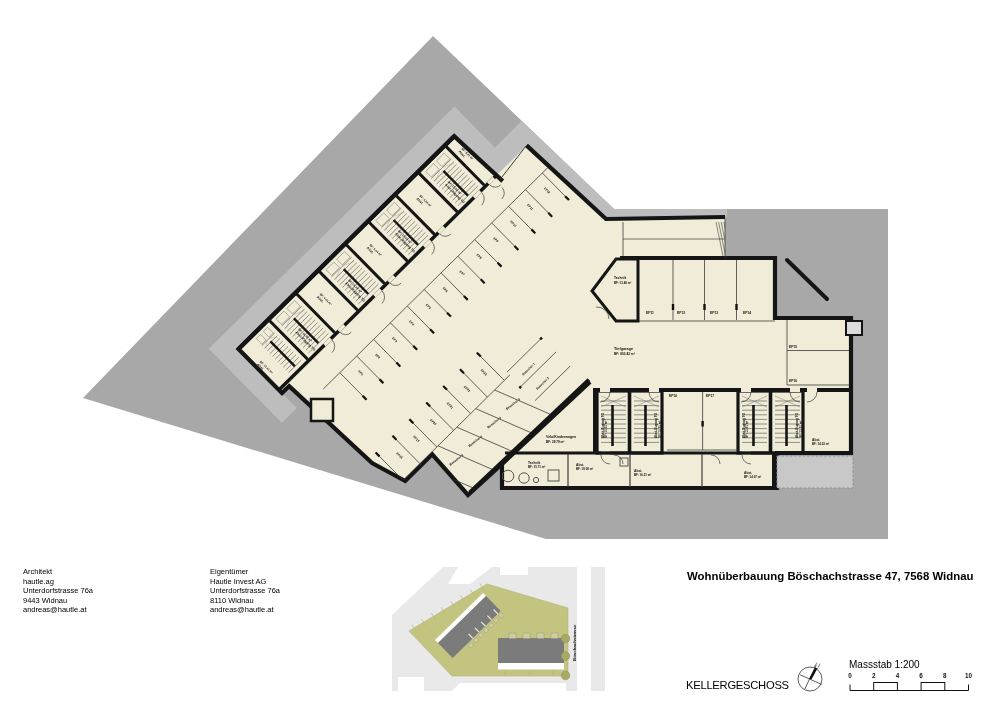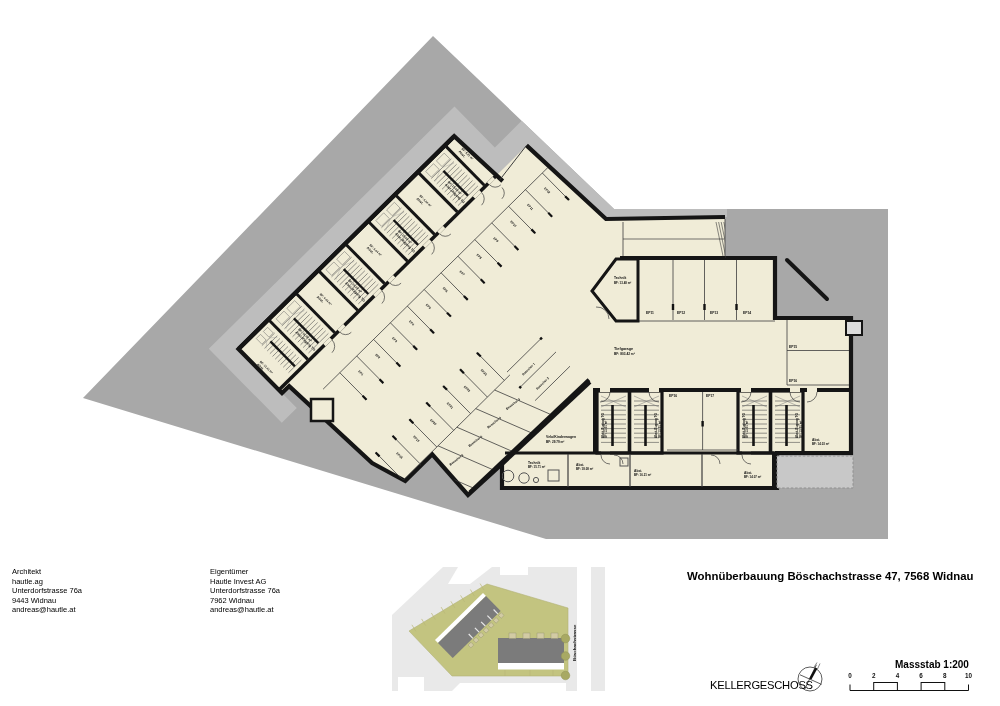--- a/index.html
+++ b/index.html
@@ -1,19 +1,19 @@
 <!DOCTYPE html>
 <html><head><meta charset="utf-8">
 <style>
 html,body{margin:0;padding:0;background:#ffffff;width:1000px;height:706px;overflow:hidden;}
 body{font-family:"Liberation Sans", sans-serif;}
 .txt{position:absolute;font-size:7.5px;line-height:9.6px;color:#000;white-space:pre;}
 .title{position:absolute;left:687px;top:570px;font-size:11.4px;font-weight:bold;color:#000;}
-.kg{position:absolute;left:686px;top:679px;font-size:11.2px;color:#000;letter-spacing:-0.25px;margin-left:24px;}
-.ms{position:absolute;left:849px;top:659px;font-size:10px;font-weight:bold;color:#000;margin-left:46px;}
+.kg{position:absolute;left:686px;top:679px;font-size:11.2px;color:#000;letter-spacing:-0.25px;}
+.ms{position:absolute;left:849px;top:659px;font-size:10px;font-weight:normal;color:#000;}
 </style></head>
 <body>
 <svg width="1000" height="706" viewBox="0 0 1000 706" style="position:absolute;left:0;top:0">
 <defs>
       <clipPath id="site">
         <polygon points="433.0,36.0 614.0,209.0 888.0,209.0 888.0,539.0 546.0,539.0 83.0,398.0"></polygon>
       </clipPath>
 <clipPath id="foot">
         <polygon points="238.5,349.0 454.2,136.2 496.8,175.1 526.5,145.4 606.0,219.0 725.0,219.0 725.0,258.0 775.0,258.0 775.0,318.0 851.0,318.0 851.0,453.0 777.0,453.0 777.0,488.0 502.0,488.0 502.0,464.0 468.0,495.0 432.2,454.3 405.2,481.0 372.1,463.1 289.2,386.1 282.0,393.1"></polygon>
       </clipPath>
@@ -430,25 +430,25 @@
 <rect x="921.1" y="682.5" width="23.7" height="8" fill="none" stroke="#111" stroke-width="1"></rect>
 <line x1="850" y1="690.5" x2="850" y2="684.5" stroke="#111" stroke-width="1"></line>
 <line x1="968.5" y1="690.5" x2="968.5" y2="684.5" stroke="#111" stroke-width="1"></line>
 <text x="850.0" y="678" font-size="6.3" font-weight="bold" fill="#111" text-anchor="middle">0</text>
 <text x="873.7" y="678" font-size="6.3" font-weight="bold" fill="#111" text-anchor="middle">2</text>
 <text x="897.4" y="678" font-size="6.3" font-weight="bold" fill="#111" text-anchor="middle">4</text>
 <text x="921.1" y="678" font-size="6.3" font-weight="bold" fill="#111" text-anchor="middle">6</text>
 <text x="944.8" y="678" font-size="6.3" font-weight="bold" fill="#111" text-anchor="middle">8</text>
 <text x="968.5" y="678" font-size="6.3" font-weight="bold" fill="#111" text-anchor="middle">10</text>
 </svg>
-<div class="txt" style="left:12px;top:567px">Architekt
+<div class="txt" style="left:23px;top:567px">Architekt
 hautle.ag
 Unterdorfstrasse 76a
 9443 Widnau
 andreas@hautle.at</div>
 <div class="txt" style="left:210px;top:567px">Eigentümer
 Hautle Invest AG
 Unterdorfstrasse 76a
-7962 Widnau
+8110 Widnau
 andreas@hautle.at</div>
 <div class="title">Wohnüberbauung Böschachstrasse 47, 7568 Widnau</div>
 <div class="kg">KELLERGESCHOSS</div>
 <div class="ms">Massstab 1:200</div>
 
 </body></html>

